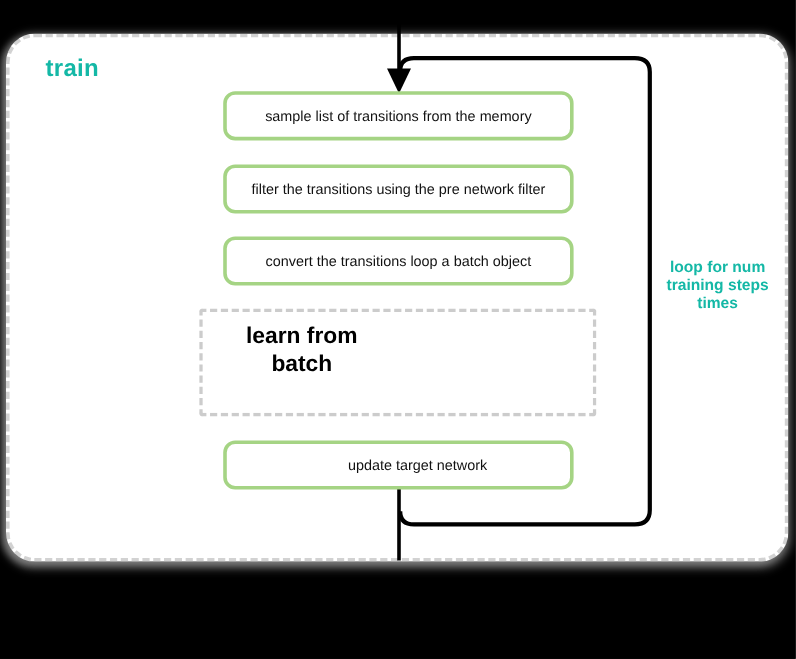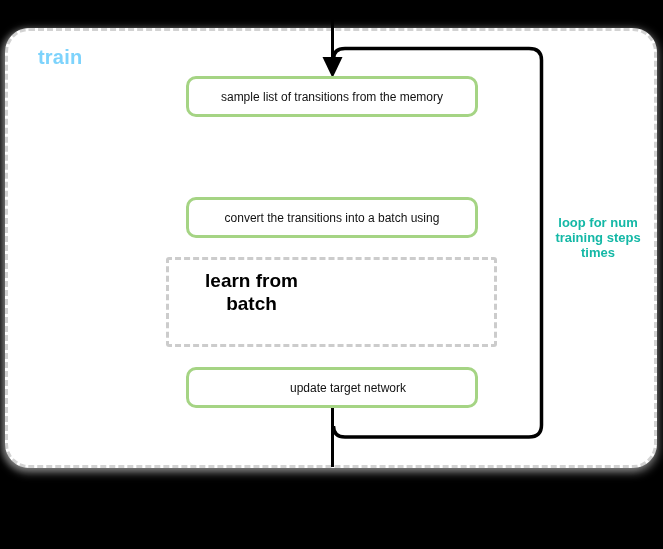--- a/index.html
+++ b/index.html
@@ -16,21 +16,21 @@
     font-family:"Liberation Sans","DejaVu Sans",sans-serif;
   }
   .boundary{
     position:absolute;left:5px;top:28px;width:652px;height:440px;
     box-sizing:border-box;background:var(--panel-bg);
     border:3px dashed var(--dash-gray);border-radius:24px;
     box-shadow:0 3px 8px 2px rgba(178,178,178,0.55), -3px 2px 6px rgba(178,178,178,0.4);
   }
   .train-title{
     position:absolute;left:38px;top:46px;
-    font-size:20px;font-weight:bold;color:#7dd3fc;letter-spacing:.2px;
+    font-size:20px;font-weight:bold;color:#14b8a6;letter-spacing:.2px;
   }
   svg.flow{position:absolute;left:0;top:0;width:663px;height:549px;}
   .step{
     position:absolute;left:186px;width:292px;height:41px;
     box-sizing:border-box;background:#fff;
     border:3px solid var(--accent-green);border-radius:10px;
     display:flex;align-items:center;justify-content:center;
     font-size:12px;color:#111;text-align:center;padding:0 10px;
   }
   .step-0{top:76px;}
@@ -68,22 +68,23 @@
 
     <line x1="332.5" y1="0" x2="332.5" y2="62" stroke="#000" stroke-width="3"></line>
 
     <polygon points="322.5,57 342.5,57 332.5,78" fill="#000"></polygon>
 
     <line x1="332.5" y1="405" x2="332.5" y2="467" stroke="#000" stroke-width="3"></line>
   </svg>
 
   <div class="step step-0">sample list of transitions from the memory</div>
 
+  <div class="step step-1">filter the transitions using the pre network filter</div>
 
-  <div class="step step-2">convert the transitions into a batch using</div>
+  <div class="step step-2">convert the transitions loop a batch object</div>
 
   <div class="learn-box">
     <div class="learn-label">learn from batch</div>
   </div>
 
   <div class="step step-3">update target network</div>
 
   <div class="loop-count-label">loop for num training steps times</div>
 
 </div>

